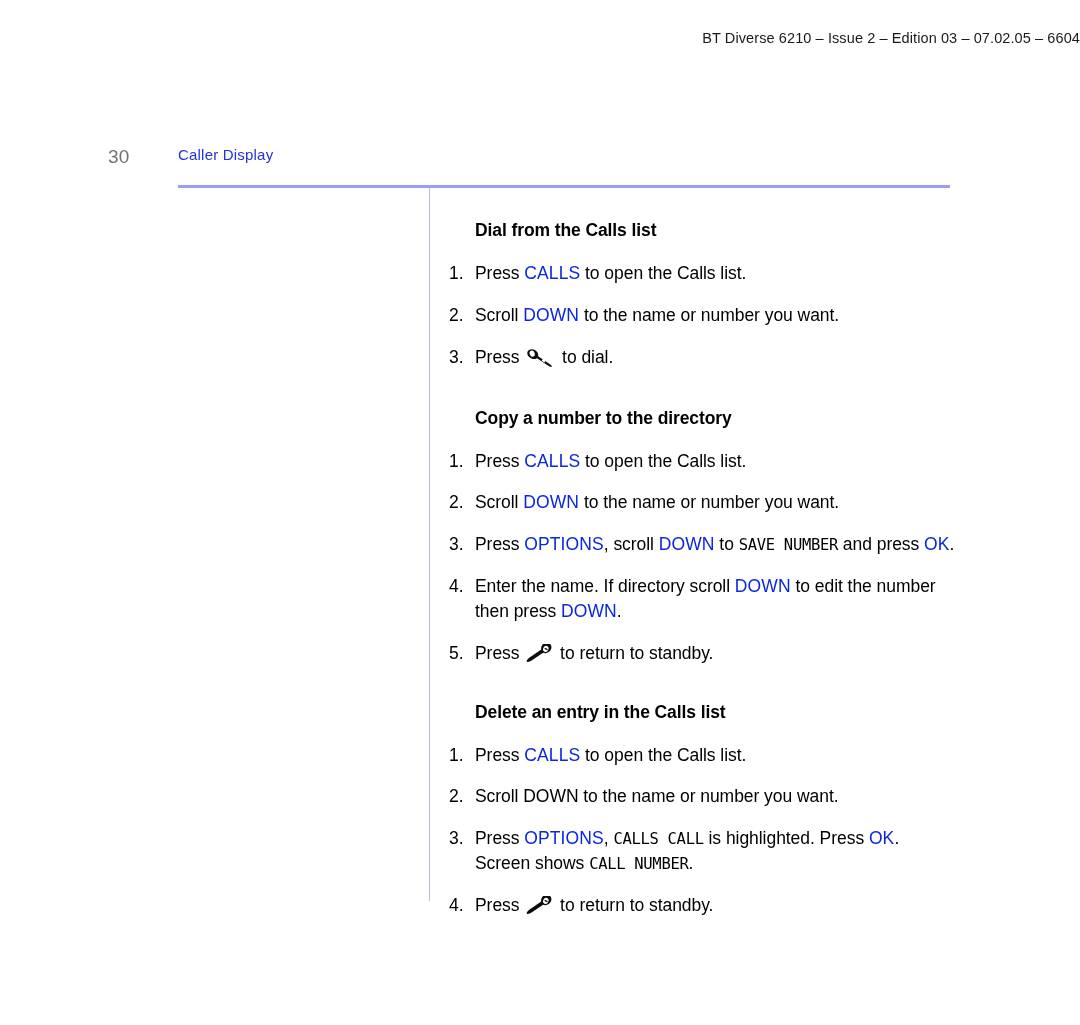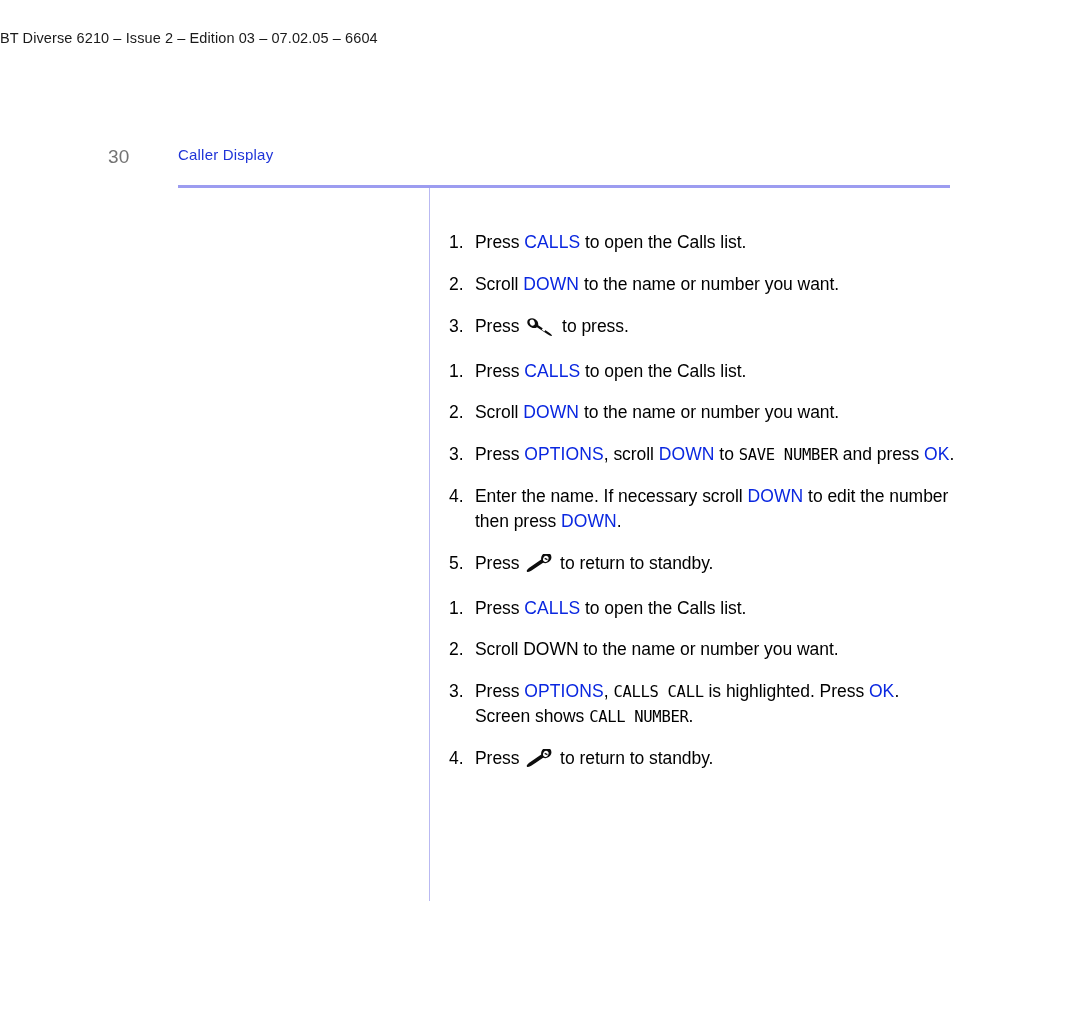--- a/index.html
+++ b/index.html
@@ -15,21 +15,21 @@
     color: #000000;
     -webkit-font-smoothing: antialiased;
   }
 
   
   .running-header {
     position: absolute;
     top: 30px;
     left: 0;
     width: 1080px;
-    text-align: left;
+    text-align: right;
     font-size: 14.5px;
     letter-spacing: 0.1px;
     color: #1a1a1a;
   }
 
   
   .page-head {
     position: absolute;
     top: 146px;
     left: 108px;
@@ -148,48 +148,51 @@
 <div class="page-head">
   <div class="folio">30</div>
   <div class="section-title">Caller Display</div>
 </div>
 
 <div class="h-rule"></div>
 <div class="v-rule"></div>
 
 <div class="content" id="content-root">
     <div class="block-1">
+      <h3 class="sub-head">Dial from the Calls list</h3>
       <ol class="steps">
         <li><span class="num">1.</span><span class="plain">Press </span><span class="key">CALLS</span><span class="plain"> to open the Calls list.</span></li>
         <li><span class="num">2.</span><span class="plain">Scroll </span><span class="key">DOWN</span><span class="plain"> to the name or number you want.</span></li>
         <li><span class="num">3.</span><span class="plain">Press </span><span class="icon-inline"><svg width="28" height="20" viewBox="0 0 28 20">
               <g>
                 <path d="M2.6 2.2C5.6 0.2 9.4 1.2 11.2 4.0c0.9 1.4 1.2 2.9 1.0 4.3l11.0 7.5c1.4 1.0 2.5 2.0 2.9 3.0 -1.1 0.3 -2.6 -0.2 -4.1 -1.2L11.0 10.2c-1.2 0.8 -2.7 1.1 -4.2 0.8C3.5 10.3 1.0 7.4 1.3 4.8 1.4 3.7 1.9 2.8 2.6 2.2Z" fill="#0d0d0d"></path>
                 <ellipse cx="6.2" cy="5.6" rx="2.5" ry="3.1" fill="#ffffff" transform="rotate(-22 6.2 5.6)"></ellipse>
                 <rect x="16.5" y="10.4" width="3.2" height="3.6" fill="#ffffff" transform="rotate(34 18.1 12.2)"></rect>
               </g>
-            </svg></span><span class="plain"> to press.</span></li>
+            </svg></span><span class="plain"> to dial.</span></li>
       </ol>
     </div>
     <div class="block-2">
+      <h3 class="sub-head">Copy a number to the directory</h3>
       <ol class="steps">
         <li><span class="num">1.</span><span class="plain">Press </span><span class="key">CALLS</span><span class="plain"> to open the Calls list.</span></li>
         <li><span class="num">2.</span><span class="plain">Scroll </span><span class="key">DOWN</span><span class="plain"> to the name or number you want.</span></li>
         <li><span class="num">3.</span><span class="plain">Press </span><span class="key">OPTIONS</span><span class="plain">, scroll </span><span class="key">DOWN</span><span class="plain"> to </span><span class="lcd">SAVE NUMBER</span><span class="plain"> and press </span><span class="key">OK</span><span class="plain">.</span></li>
-        <li><span class="num">4.</span><span class="plain">Enter the name. If necessary scroll </span><span class="key">DOWN</span><span class="plain"> to edit the number then press </span><span class="key">DOWN</span><span class="plain">.</span></li>
+        <li><span class="num">4.</span><span class="plain">Enter the name. If directory scroll </span><span class="key">DOWN</span><span class="plain"> to edit the number then press </span><span class="key">DOWN</span><span class="plain">.</span></li>
         <li><span class="num">5.</span><span class="plain">Press </span><span class="icon-inline"><svg width="26" height="20" viewBox="0 0 26 20">
               <g>
                 <path d="M0.8 16.6c0.4 -1.1 1.6 -2.2 3.2 -3.3L15.2 5.6c-0.3 -1.5 0.0 -3.1 1.0 -4.5 1.9 -2.7 5.7 -3.3 8.0 -1.0 1.8 1.8 1.6 4.9 -0.4 7.0 -1.9 2.0 -4.6 2.6 -6.7 1.7L5.6 16.6c-1.6 1.1 -3.2 1.6 -4.3 1.3 -0.5 -0.2 -0.7 -0.7 -0.5 -1.3Z" fill="#0d0d0d"></path>
                 <ellipse cx="19.8" cy="4.9" rx="2.6" ry="3.2" fill="#ffffff" transform="rotate(24 19.8 4.9)"></ellipse>
                 <rect x="18.6" y="4.3" width="3.0" height="1.3" fill="#0d0d0d" transform="rotate(24 20.1 4.9)"></rect>
               </g>
             </svg></span><span class="plain"> to return to standby.</span></li>
       </ol>
     </div>
     <div class="block-3">
+      <h3 class="sub-head">Delete an entry in the Calls list</h3>
       <ol class="steps">
         <li><span class="num">1.</span><span class="plain">Press </span><span class="key">CALLS</span><span class="plain"> to open the Calls list.</span></li>
         <li><span class="num">2.</span><span class="plain">Scroll DOWN to the name or number you want.</span></li>
         <li><span class="num">3.</span><span class="plain">Press </span><span class="key">OPTIONS</span><span class="plain">, </span><span class="lcd">CALLS CALL</span><span class="plain"> is highlighted. Press </span><span class="key">OK</span><span class="plain">. Screen shows </span><span class="lcd">CALL NUMBER</span><span class="plain">.</span></li>
         <li><span class="num">4.</span><span class="plain">Press </span><span class="icon-inline"><svg width="26" height="20" viewBox="0 0 26 20">
               <g>
                 <path d="M0.8 16.6c0.4 -1.1 1.6 -2.2 3.2 -3.3L15.2 5.6c-0.3 -1.5 0.0 -3.1 1.0 -4.5 1.9 -2.7 5.7 -3.3 8.0 -1.0 1.8 1.8 1.6 4.9 -0.4 7.0 -1.9 2.0 -4.6 2.6 -6.7 1.7L5.6 16.6c-1.6 1.1 -3.2 1.6 -4.3 1.3 -0.5 -0.2 -0.7 -0.7 -0.5 -1.3Z" fill="#0d0d0d"></path>
                 <ellipse cx="19.8" cy="4.9" rx="2.6" ry="3.2" fill="#ffffff" transform="rotate(24 19.8 4.9)"></ellipse>
                 <rect x="18.6" y="4.3" width="3.0" height="1.3" fill="#0d0d0d" transform="rotate(24 20.1 4.9)"></rect>
               </g>

